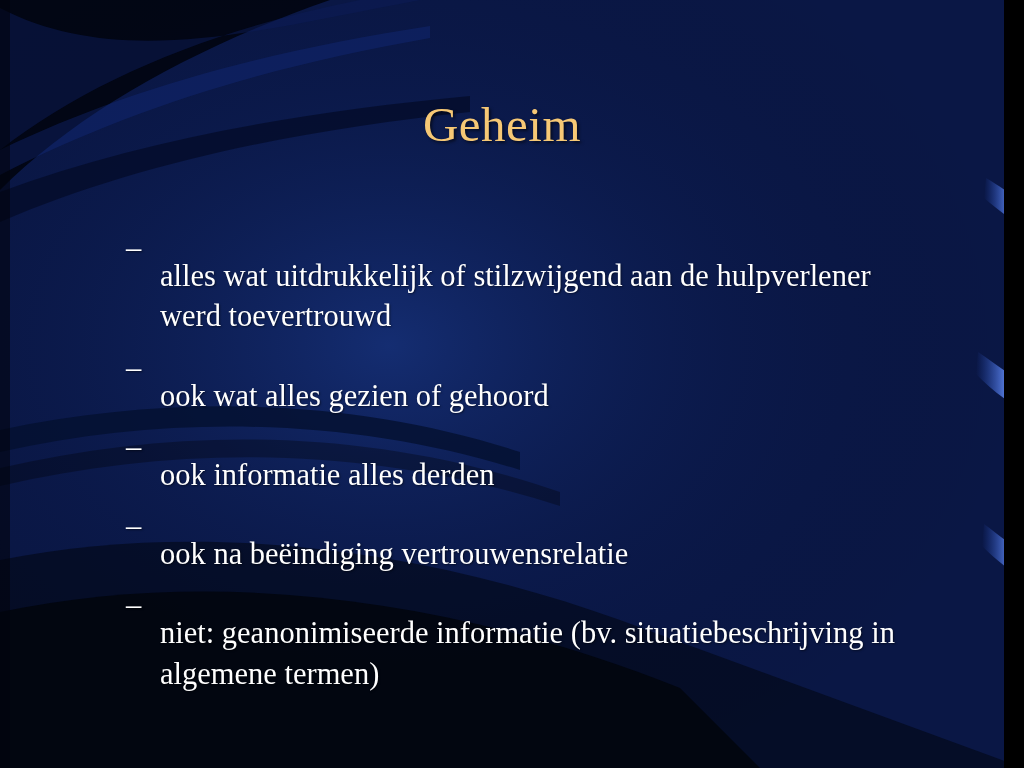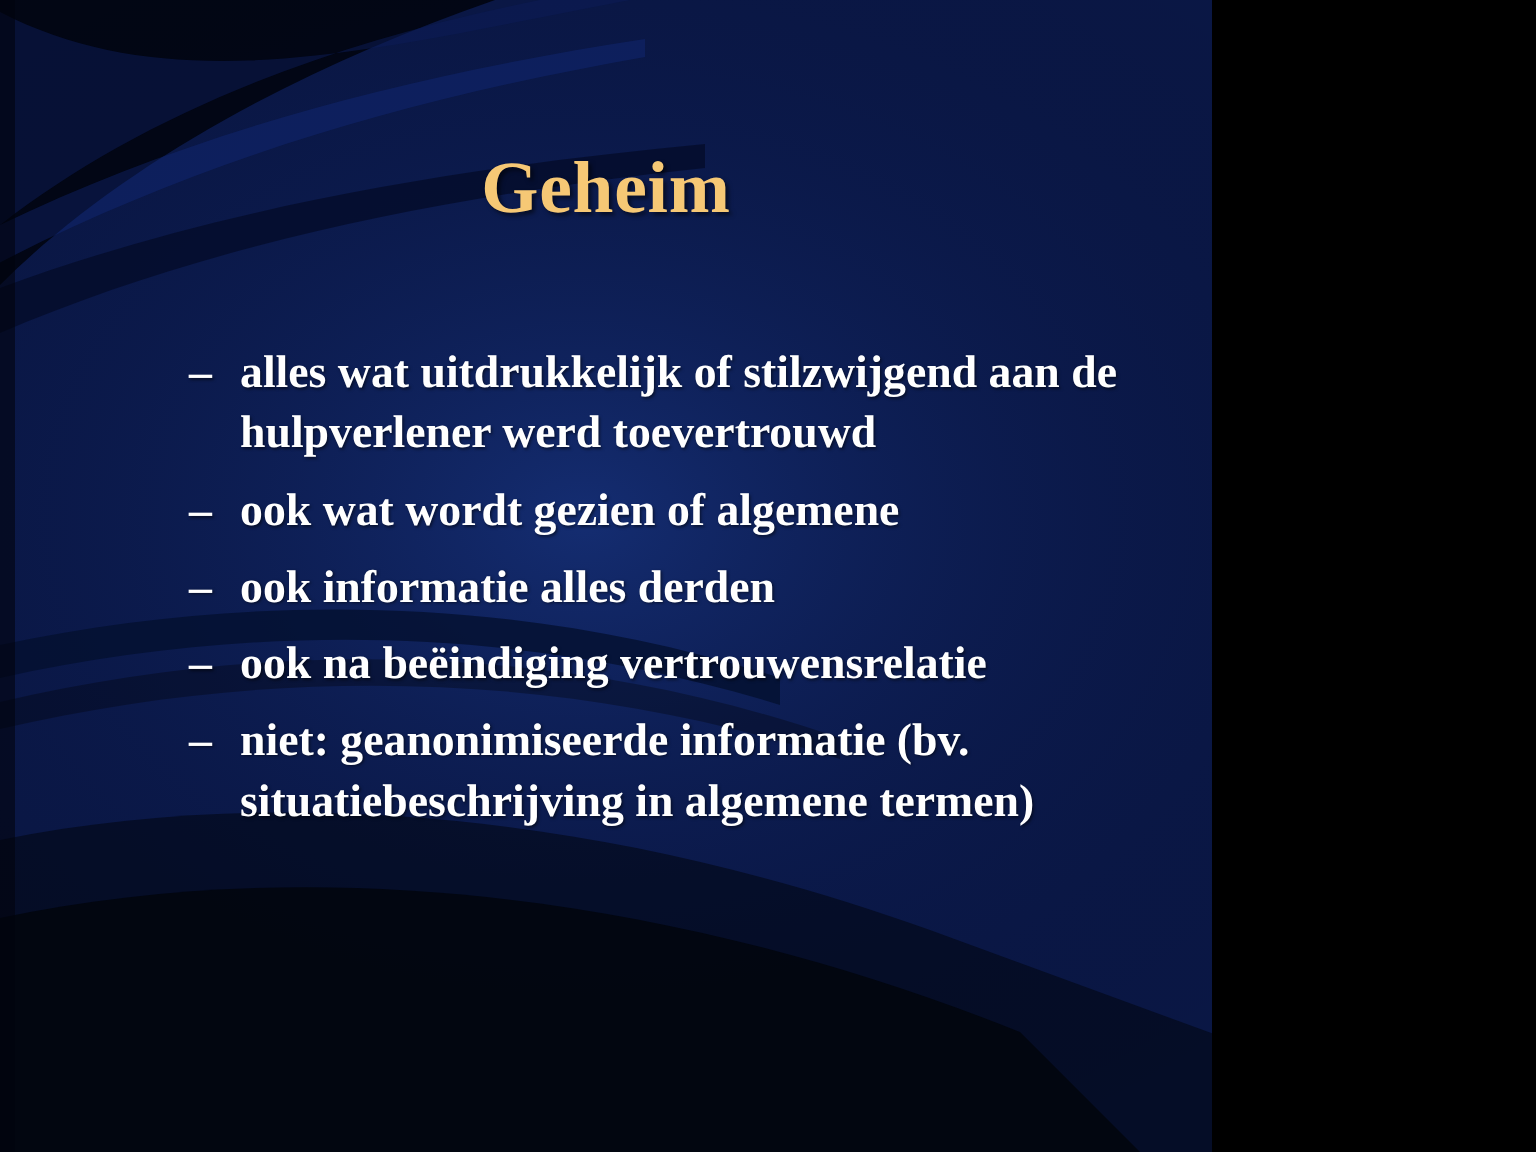--- a/index.html
+++ b/index.html
@@ -8,28 +8,27 @@
     background: #000;
   }
   body {
     width: 1024px;
     height: 768px;
     overflow: hidden;
     font-family: "Liberation Serif", serif;
   }
   .slide {
     position: relative;
-    width: 808px;
+    width: 1004px;
     height: 768px;
     overflow: hidden;
     background:
       radial-gradient(ellipse 120% 85% at 38% 46%, #15307a 0%, #122a६b 30%, #0c1c4d 58%, #060e2c 82%, #03071a 100%),
       linear-gradient(160deg, #0a1847 0%, #0d1f58 40%, #061130 100%);
     background-color: #0a1745;
-    font-weight: bold;
   }
   
   .swoosh {
     position: absolute;
     pointer-events: none;
   }
   .slide-inner {
     position: absolute;
     inset: 0;
   }
@@ -63,20 +62,21 @@
   .dash {
     flex: 0 0 auto;
     width: 34px;
     color: #ffffff;
     font-size: 30.5px;
     line-height: 1.32;
   }
   .btext {
     flex: 1 1 auto;
     max-width: 740px;
+    margin-top: 28px;
   }
 </style>
 </head>
 <body>
 
 <div class="slide">
 
   <svg class="swoosh" width="1024" height="768" viewBox="0 0 1024 768" style="left:0; top:0;">
     <defs>
       <linearGradient id="gdark" x1="0" y1="0" x2="1" y2="0">
@@ -126,21 +126,21 @@
 
     <div class="body">
 
       <div class="bullet">
         <span class="dash">–</span>
         <span class="btext">alles wat uitdrukkelijk of stilzwijgend aan de hulpverlener werd toevertrouwd</span>
       </div>
 
       <div class="bullet">
         <span class="dash">–</span>
-        <span class="btext">ook wat wordt gezien of algemene</span>
+        <span class="btext">ook wat alles gezien of gehoord</span>
       </div>
 
       <div class="bullet">
         <span class="dash">–</span>
         <span class="btext">ook informatie alles derden</span>
       </div>
 
       <div class="bullet">
         <span class="dash">–</span>
         <span class="btext">ook na beëindiging vertrouwensrelatie</span>

